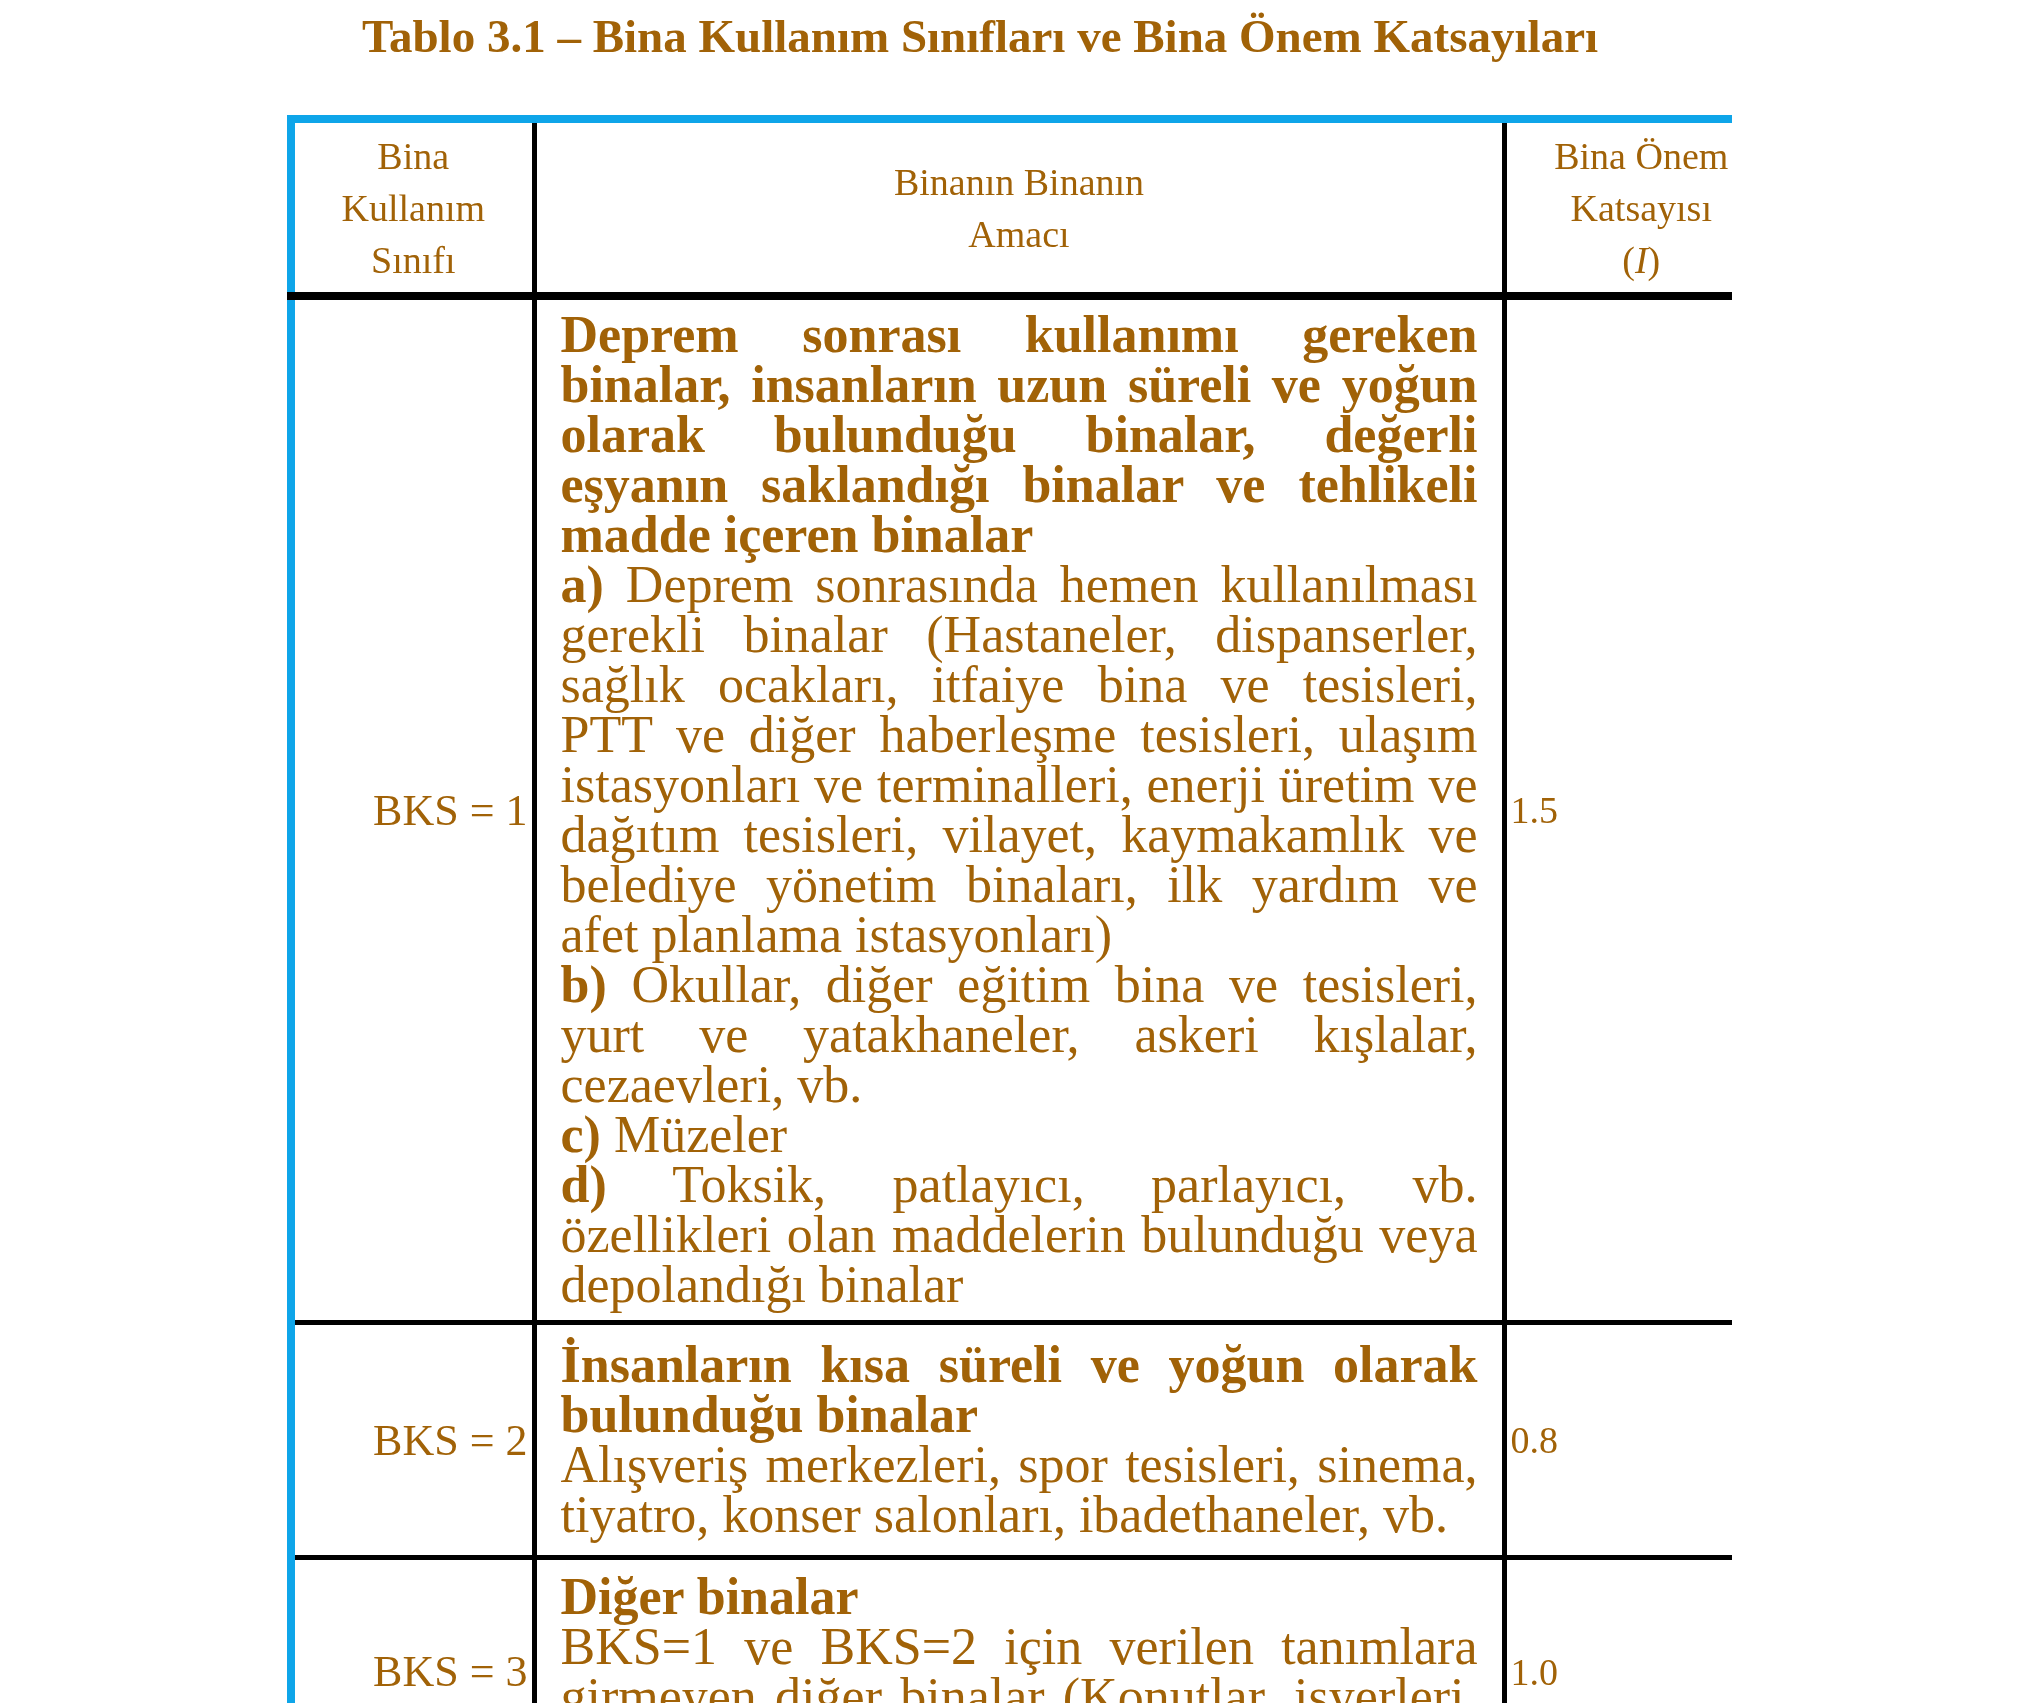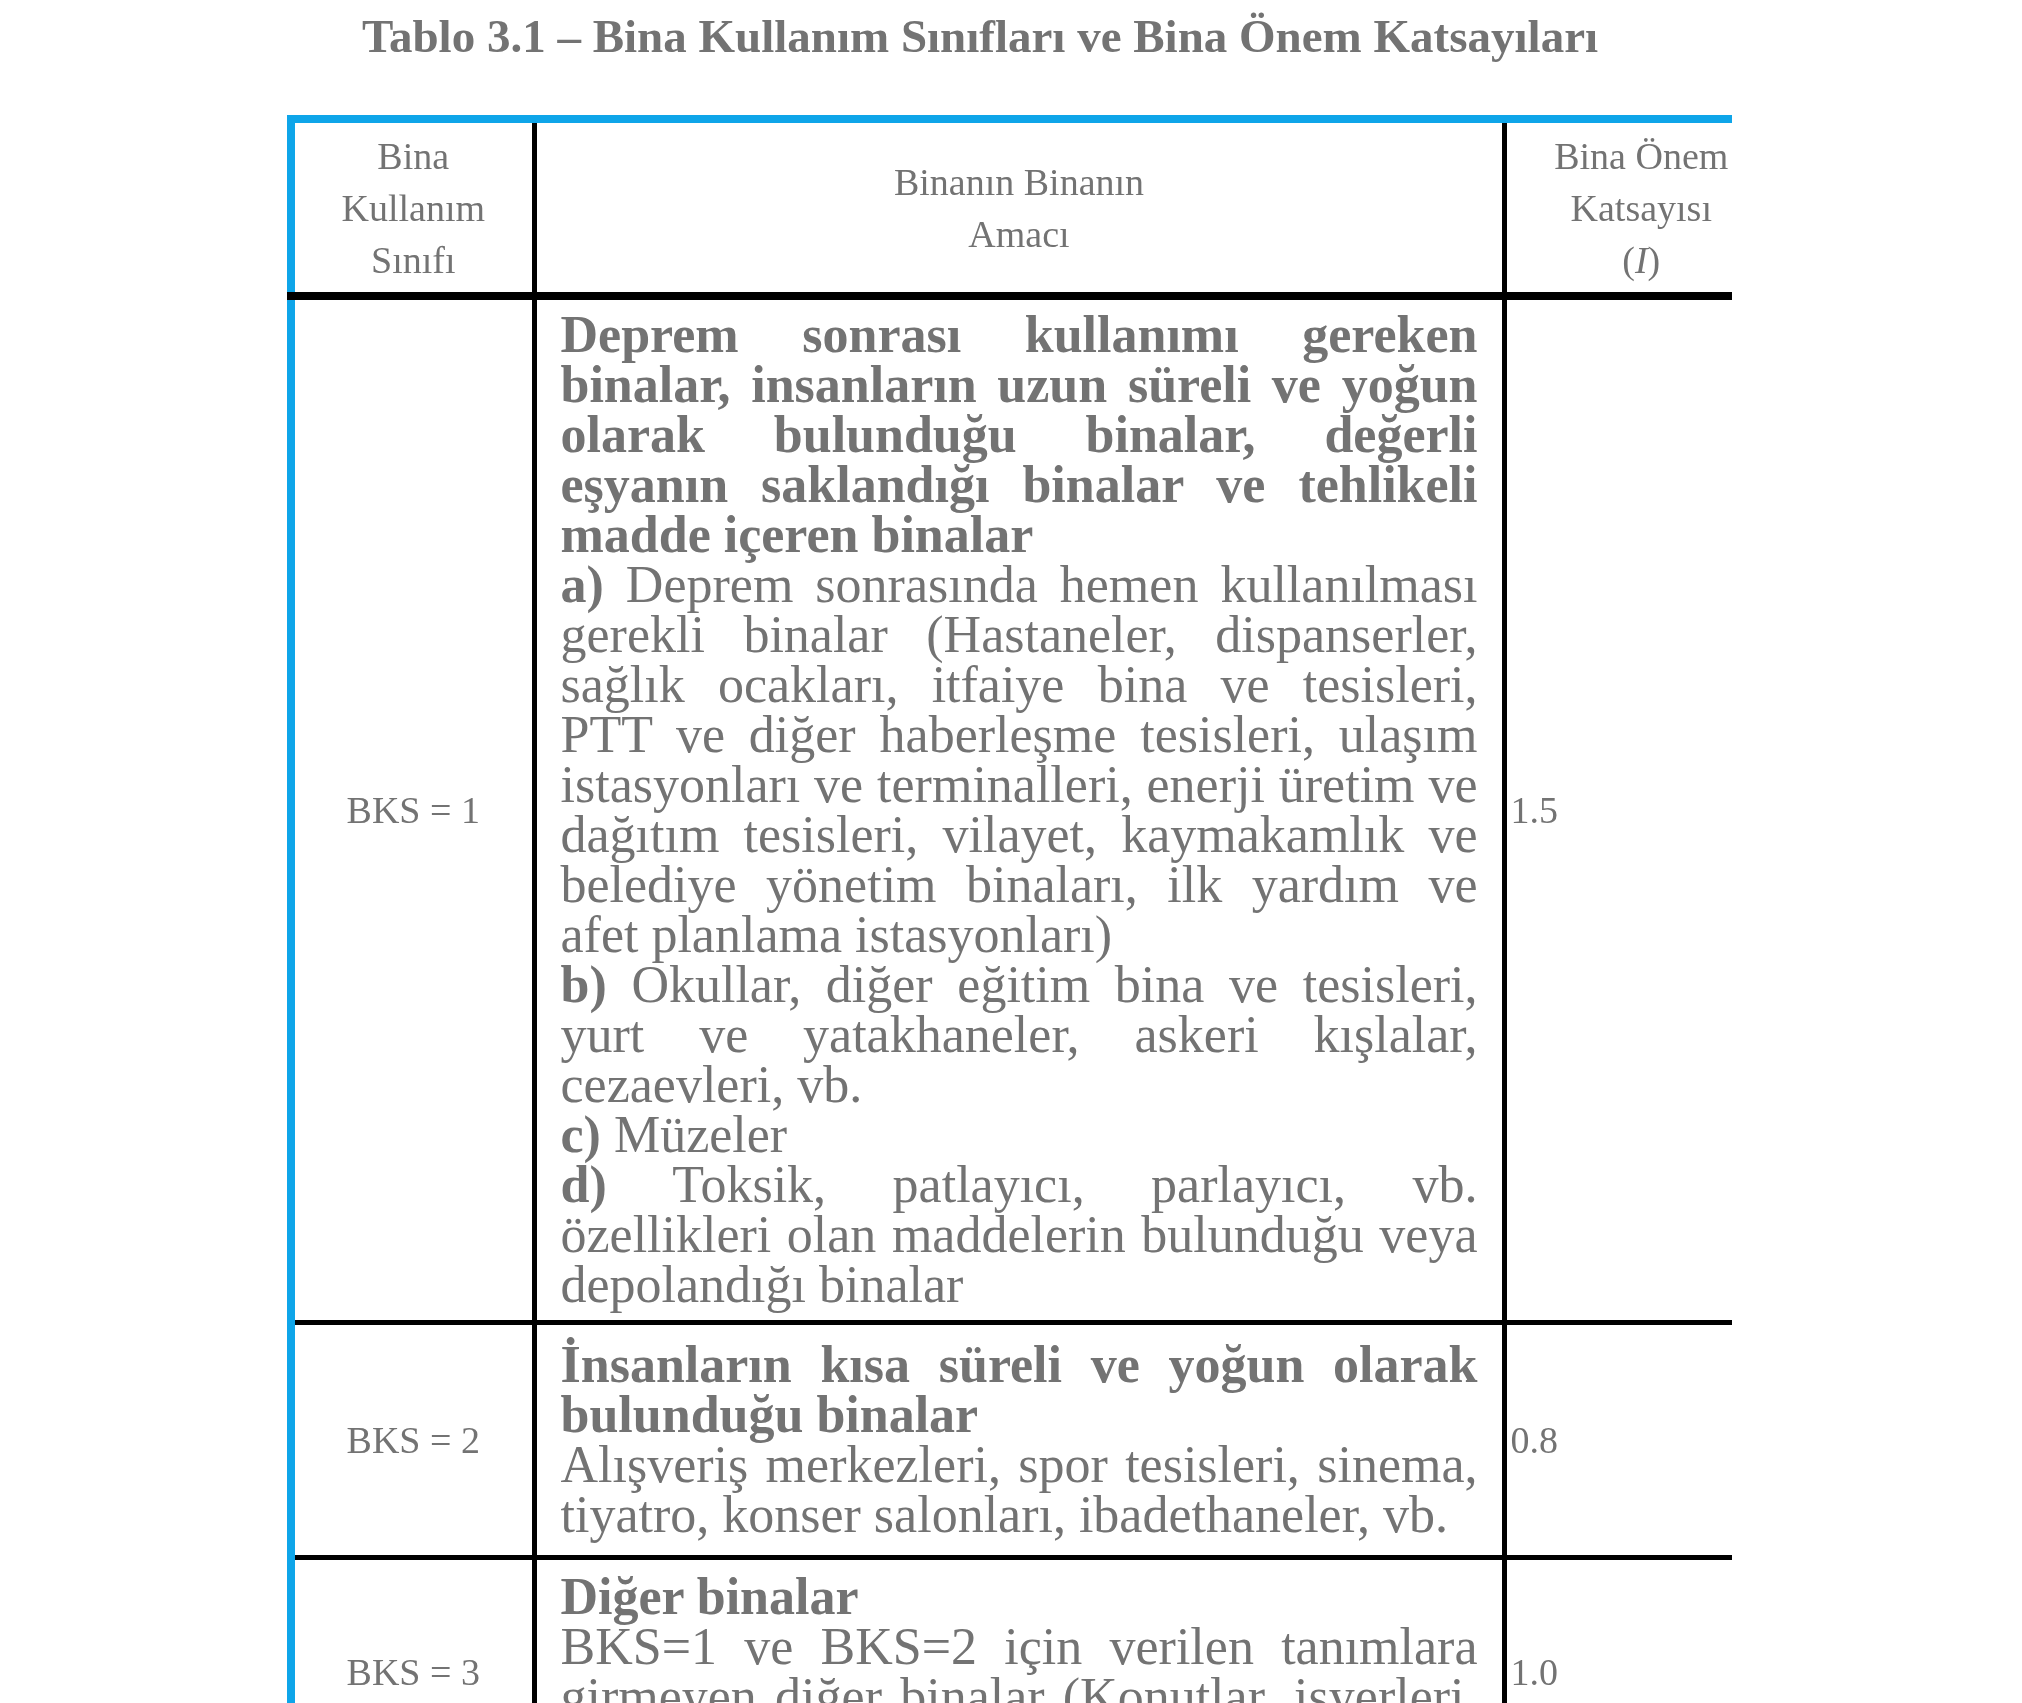--- a/index.html
+++ b/index.html
@@ -5,21 +5,21 @@
   html, body {
     margin: 0;
     padding: 0;
     background: #ffffff;
   }
   .page {
     position: relative;
     width: 1732px;
     height: 1703px;
     background: #ffffff;
-    color: #737373;
+    color: #a16207;
     font-family: "Liberation Serif", "DejaVu Serif", serif;
     overflow: hidden;
   }
   .doc-title {
     position: absolute;
     left: 225px;
     top: 8px;
     width: 1510px;
     text-align: center;
     font-size: 47px;
@@ -46,22 +46,22 @@
   tr.row-bks1 { height: 880px; }
   tr.row-bks2 { height: 235px; }
   tr.row-bks3 { height: 230px; }
   td.hdr-cell {
     text-align: center;
     font-size: 38px;
     line-height: 52px;
     padding: 4px 6px;
   }
   td.bks-cell {
-    text-align: center;
-    font-size: 38px;
+    text-align: right;
+    font-size: 44px;
     padding: 4px;
   }
   td.desc-cell {
     padding: 10px 24px;
     line-height: 50px;
     font-size: 52px;
   }
   td.val-cell {
     font-size: 38px;
     padding: 4px;

